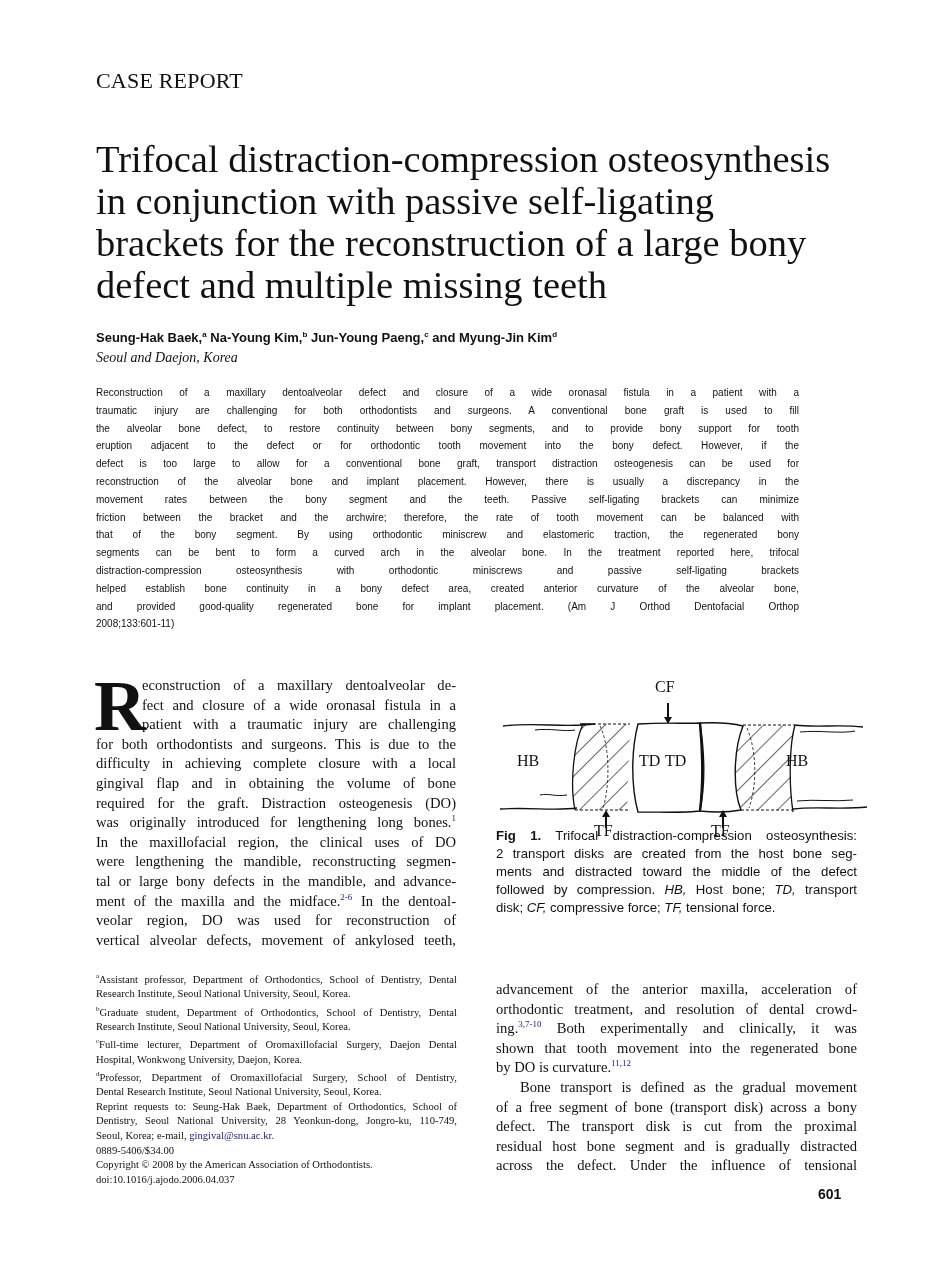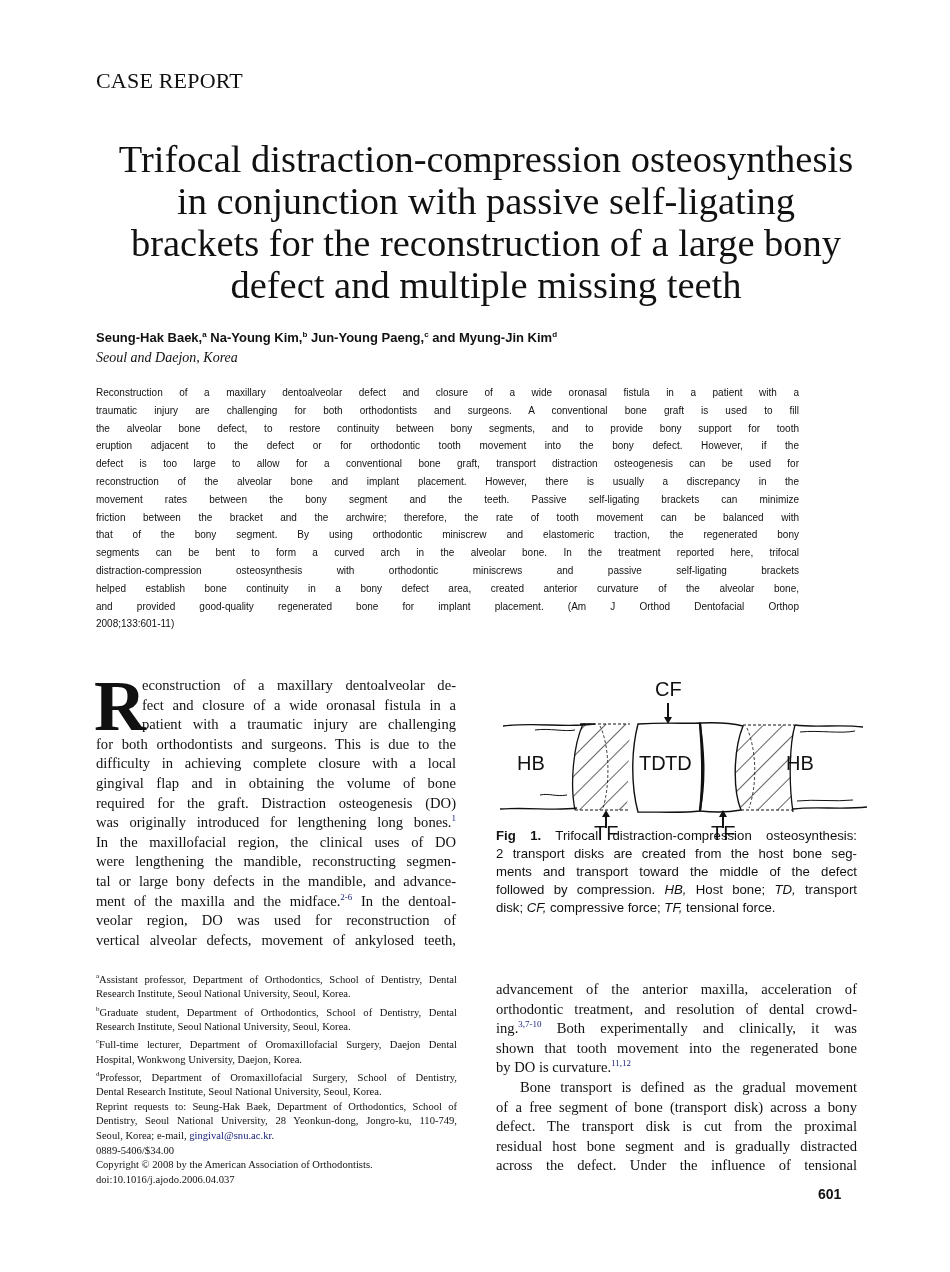--- a/index.html
+++ b/index.html
@@ -1,39 +1,39 @@
 <!DOCTYPE html>
 <html><head>
 <meta charset="utf-8">
 <style>
   html, body { margin: 0; padding: 0; background: #ffffff; }
   body { width: 950px; height: 1272px; position: relative; overflow: hidden; color: #111; }
   .serif { font-family: "Liberation Serif", "DejaVu Serif", serif; }
   .sans { font-family: "Liberation Sans", "DejaVu Sans", sans-serif; }
 
   .section-label { position: absolute; left: 96px; top: 68px; font-size: 22px; letter-spacing: 0.2px; }
-  .title { position: absolute; left: 96px; top: 138px; width: 780px; font-size: 38.5px; line-height: 42px; font-weight: normal; margin: 0; text-align: center; }
+  .title { position: absolute; left: 96px; top: 138px; width: 780px; font-size: 38.5px; line-height: 42px; font-weight: normal; margin: 0; }
   .title span { display: block; white-space: nowrap; }
 
   .authors { position: absolute; left: 96px; top: 330px; font-size: 13px; font-weight: bold; white-space: nowrap; }
   .authors sup { font-size: 8px; font-weight: bold; }
   .location { position: absolute; left: 96px; top: 350px; font-size: 14px; font-style: italic; }
 
   .abstract { position: absolute; left: 96px; top: 384px; width: 703px; font-size: 10px; line-height: 17.8px; text-align: justify; }
   .abstract span { display: block; text-align-last: justify; white-space: nowrap; }
   .abstract span.last { text-align-last: left; }
 
   .col-left { position: absolute; left: 96px; top: 676px; width: 360px; font-size: 14.6px; line-height: 19.6px; }
   .col-left .ln { display: block; text-align: justify; text-align-last: justify; white-space: nowrap; }
   .col-left .ln.ind { margin-left: 46px; }
   .dropcap { position: absolute; left: -2px; top: -6px; font-size: 72px; line-height: 72px; font-weight: bold; }
   sup.ref { font-size: 9px; color: #1a237e; vertical-align: 6px; line-height: 0; }
 
   .figure { position: absolute; left: 495px; top: 676px; width: 375px; height: 170px; }
-  .fig-label { position: absolute; font-size: 20px; font-family: Liberation Sans, sans-serif; text-align: right; }
+  .fig-label { position: absolute; font-size: 16px; font-family: Liberation Serif, serif; text-align: right; }
 
   .caption { position: absolute; left: 496px; top: 827px; width: 361px; font-size: 13.2px; line-height: 18px; }
   .caption .ln { display: block; text-align: justify; text-align-last: justify; white-space: nowrap; }
   .caption .ln.last { text-align-last: left; }
   .caption b { font-weight: bold; }
   .caption i { font-style: italic; }
 
   .footnotes { position: absolute; left: 96px; top: 969px; width: 361px; font-size: 10.6px; line-height: 14.6px; }
   .footnotes .ln { display: block; text-align: justify; text-align-last: justify; white-space: nowrap; }
   .footnotes .ln.last { text-align-last: left; }
@@ -149,21 +149,21 @@
   <span class="fig-label" style="left:144px; top:76px;">TD</span>
   <span class="fig-label" style="left:170px; top:76px;">TD</span>
   <span class="fig-label" style="left:291px; top:76px;">HB</span>
   <span class="fig-label" style="left:99px; top:146px;">TF</span>
   <span class="fig-label" style="left:216px; top:146px;">TF</span>
 </div>
 
 <div class="caption sans">
   <span class="ln"><b>Fig 1.</b><span> Trifocal distraction-compression osteosynthesis:</span></span>
   <span class="ln">2 transport disks are created from the host bone seg-</span>
-  <span class="ln">ments and transport toward the middle of the defect</span>
+  <span class="ln">ments and distracted toward the middle of the defect</span>
   <span class="ln"><span>followed by compression. </span><i>HB,</i><span> Host bone; </span><i>TD,</i><span> transport</span></span>
   <span class="ln last"><span>disk; </span><i>CF,</i><span> compressive force; </span><i>TF,</i><span> tensional force.</span></span>
 </div>
 
 <div class="footnotes serif">
   <span class="ln"><sup>a</sup><span>Assistant professor, Department of Orthodontics, School of Dentistry, Dental</span></span>
   <span class="ln last">Research Institute, Seoul National University, Seoul, Korea.</span>
   <span class="ln"><sup>b</sup><span>Graduate student, Department of Orthodontics, School of Dentistry, Dental</span></span>
   <span class="ln last">Research Institute, Seoul National University, Seoul, Korea.</span>
   <span class="ln"><sup>c</sup><span>Full-time lecturer, Department of Oromaxillofacial Surgery, Daejon Dental</span></span>

